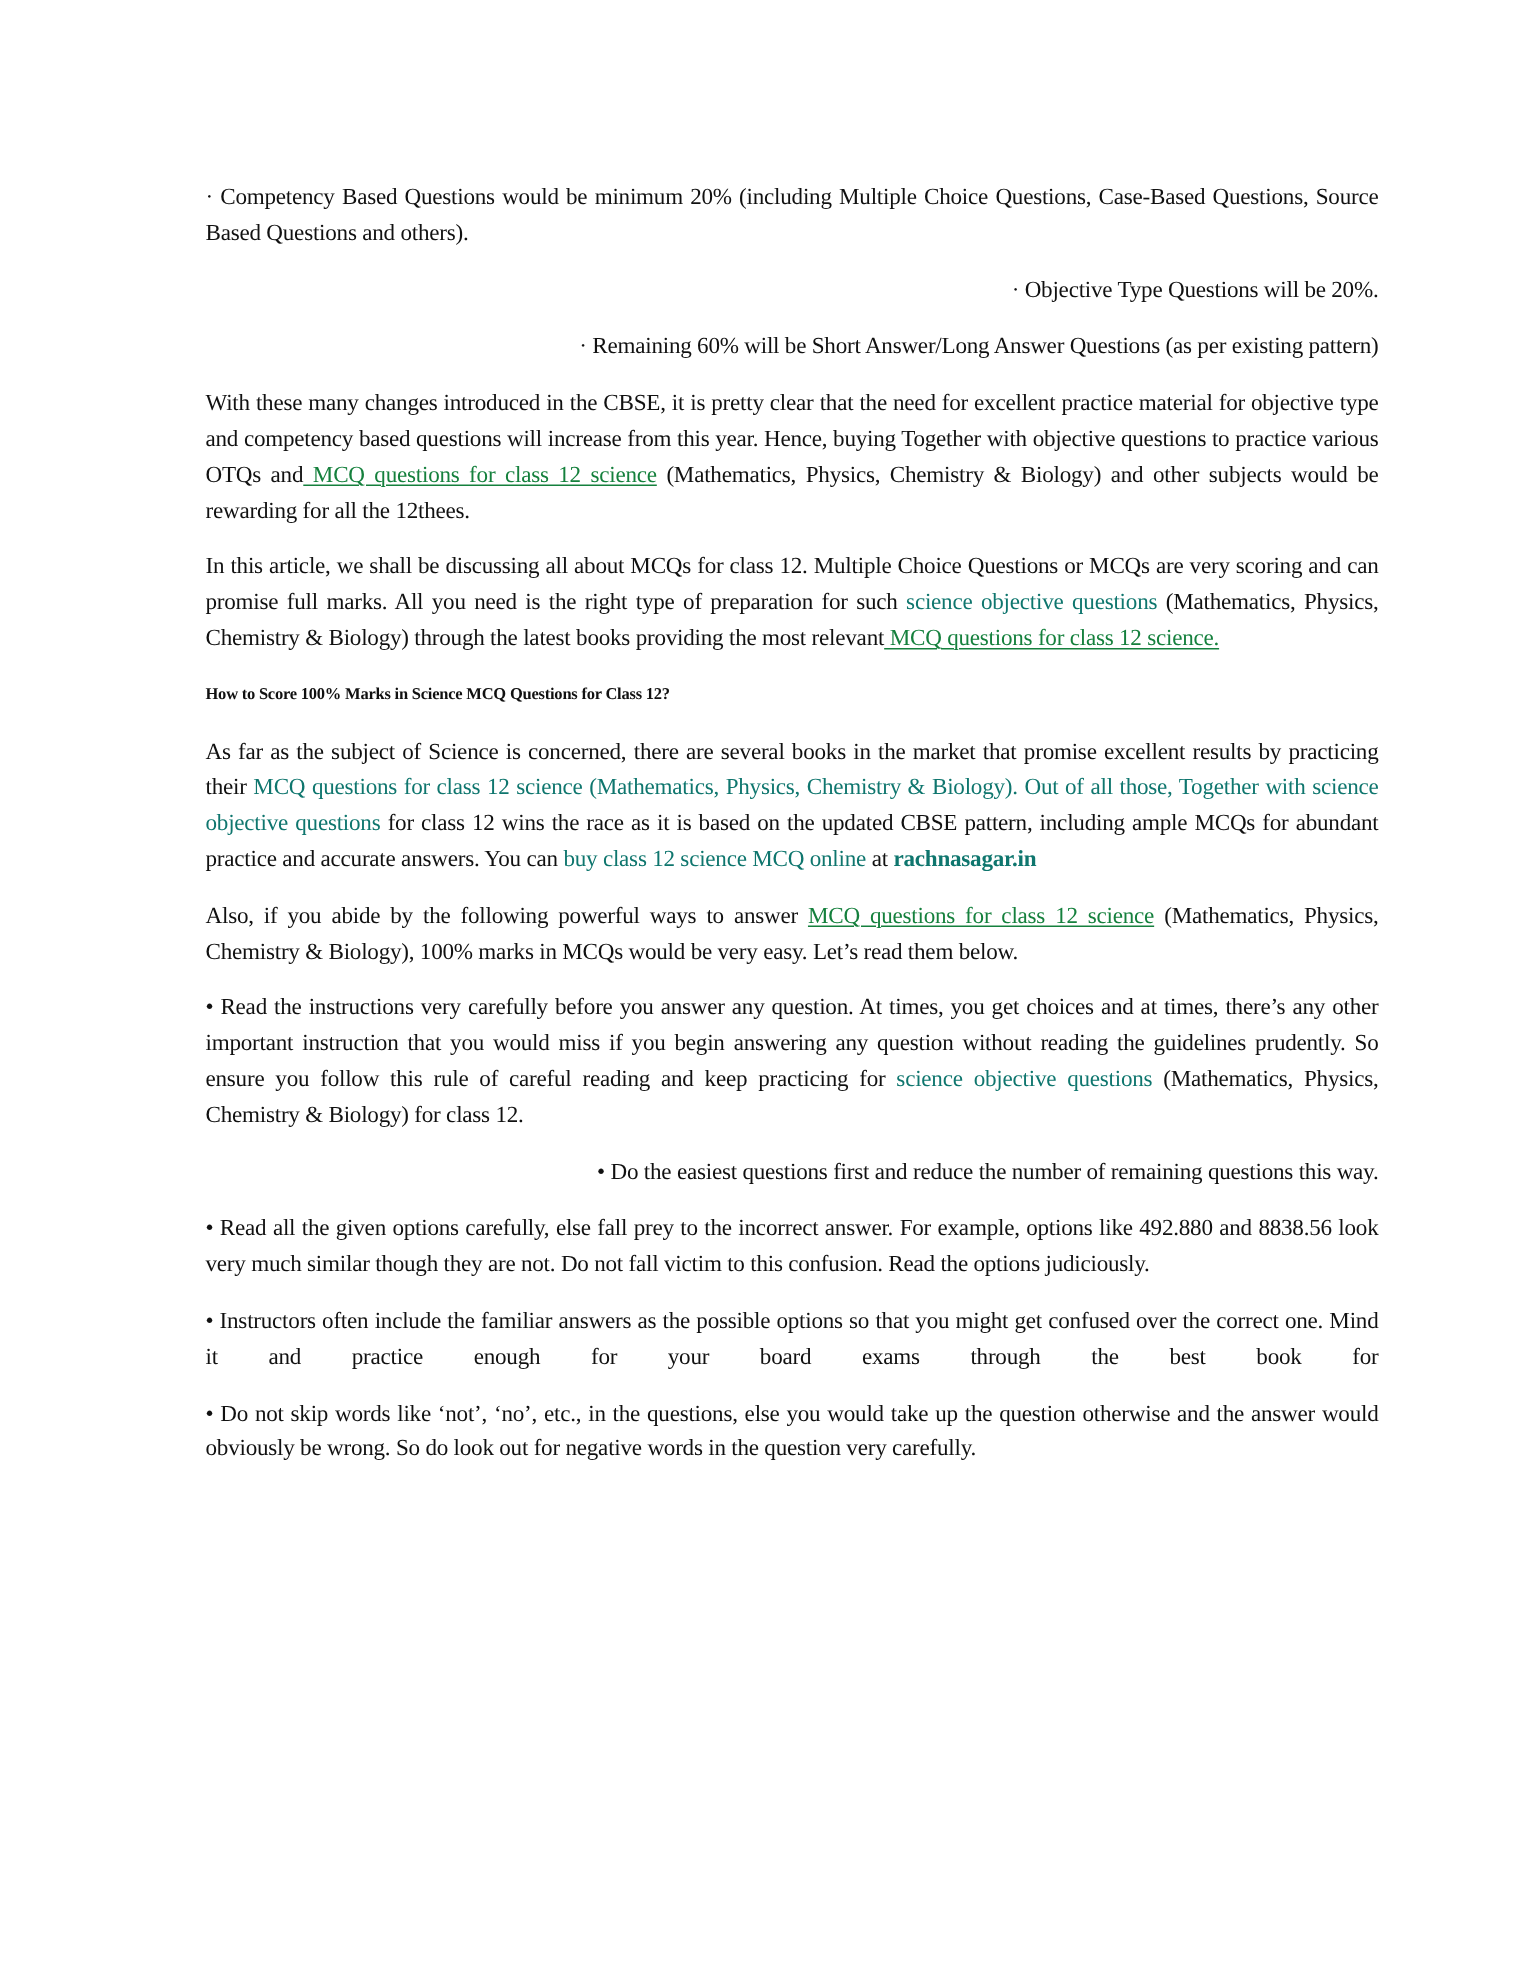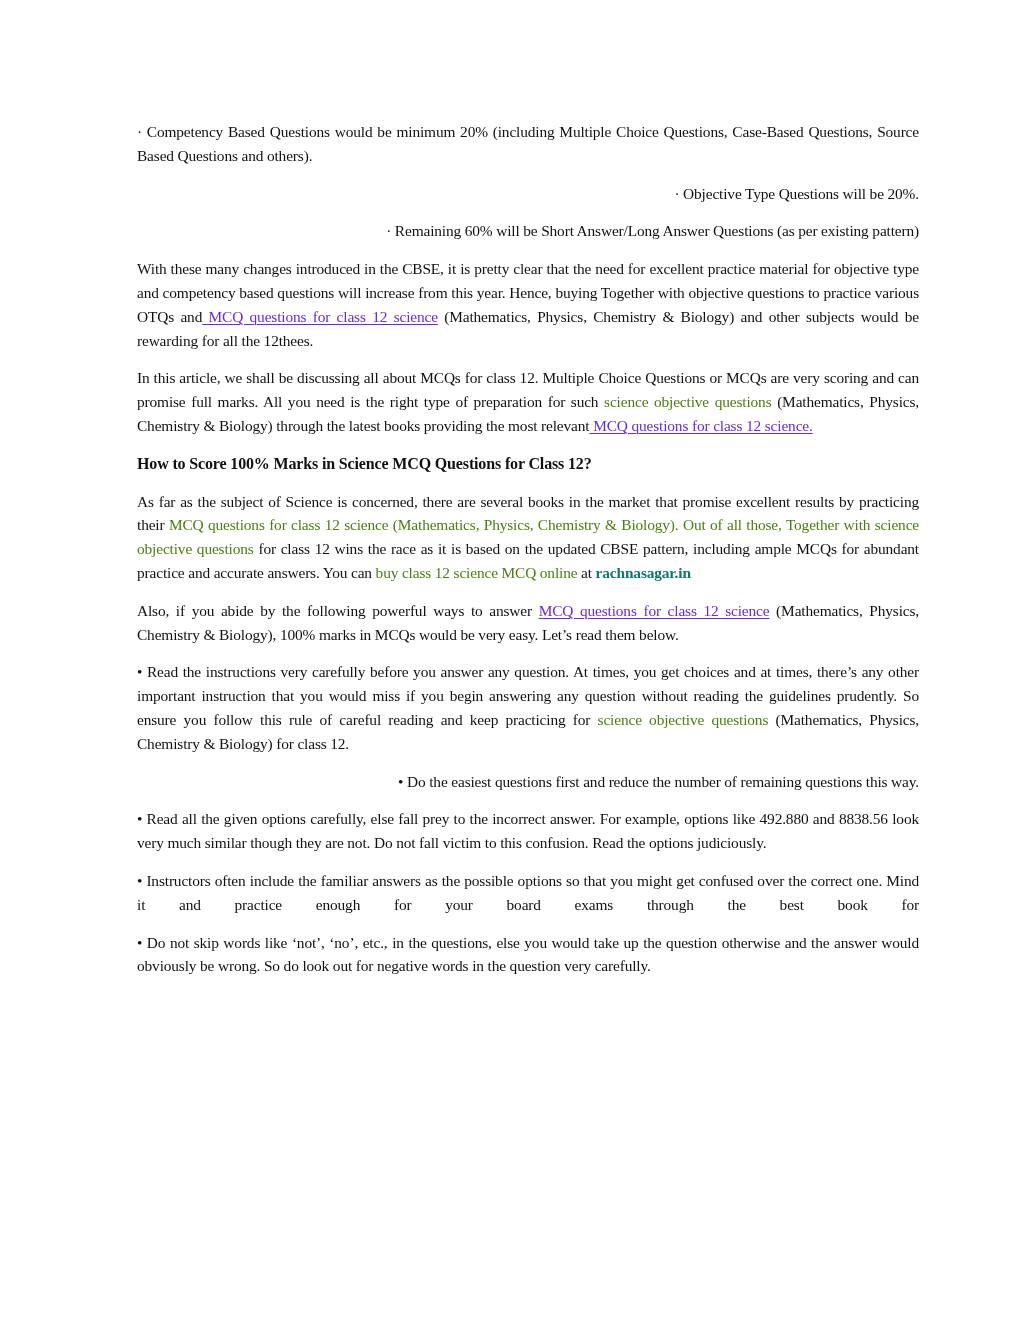--- a/index.html
+++ b/index.html
@@ -26,34 +26,34 @@
     }
     .page p {
       margin: 0 0 14px 0;
       text-align: justify;
     }
     .page p.left {
       text-align: right;
     }
     .page h2 {
       margin: 0 0 14px 0;
-      font-size: 16px;
+      font-size: 11px;
       line-height: 23.8px;
       font-weight: bold;
       color: #111111;
     }
     .link {
-      color: #6d28d9;
+      color: #15803d;
       text-decoration: underline;
       text-decoration-thickness: 1px;
       text-underline-offset: 2px;
       cursor: pointer;
     }
     .gray {
-      color: #4d7c0f;
+      color: #0f766e;
     }
     .bold {
       font-weight: bold;
       color: #0f766e;
     }
   </style>
 </head>
 <body>
 
 <div class="page">

